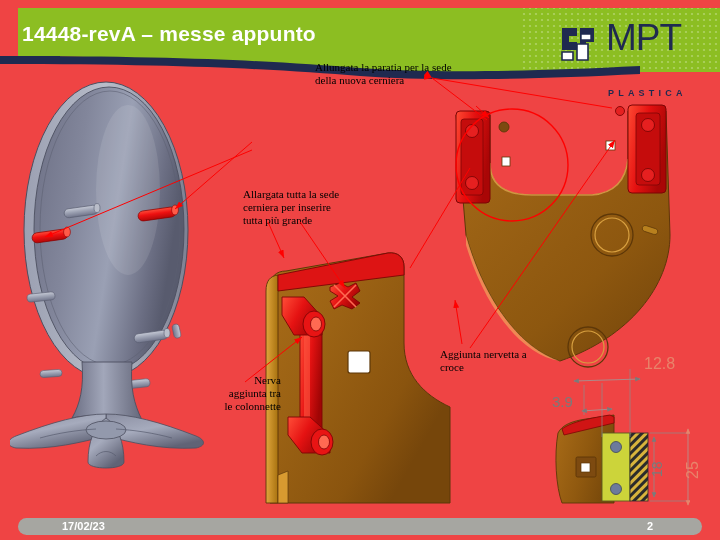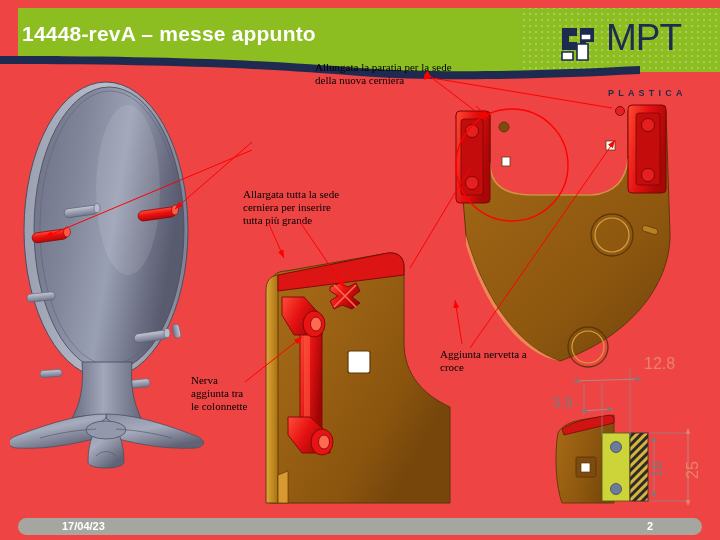--- a/index.html
+++ b/index.html
@@ -19,21 +19,21 @@
             font-weight:normal;letter-spacing:-1px;line-height:28px;}
   .logo-sub{position:absolute;left:48px;top:27px;color:#1f2a50;font-size:9px;
             font-weight:bold;letter-spacing:4.2px;line-height:10px;margin-top:37px;}
 
   
   .anno{position:absolute;font-family:"Liberation Serif",serif;font-size:11px;
         color:#000;line-height:13px;white-space:pre-line;}
   .a-hinge{left:315px;top:61px;width:180px;}
   .a-col{left:254px;top:118px;width:180px;}
   .a-sede{left:243px;top:188px;width:130px;}
-  .a-nerva{left:191px;top:374px;width:90px;}
+  .a-nerva{left:191px;top:374px;width:90px;text-align:right;}
   .a-croce{left:440px;top:348px;width:150px;}
 
   
   .footer{position:absolute;left:18px;top:518px;width:684px;height:17px;
           background:#a6a6a1;border-radius:9px;}
   .f-date{position:absolute;left:62px;top:519px;width:120px;height:15px;
           color:#ffffff;font-size:11px;font-weight:bold;line-height:15px;}
   .f-page{position:absolute;left:630px;top:519px;width:40px;height:15px;
           text-align:center;color:#ffffff;font-size:11px;font-weight:bold;line-height:15px;}
 
@@ -379,16 +379,16 @@
 
       <path d="M462,344 L455,300" marker-end="url(#ra)"></path>
       <path d="M470,348 L615,140" marker-end="url(#ra)"></path>
 
       <path d="M410,268 L470,168"></path>
       <path d="M476,106 L489,118" marker-end="url(#ra)"></path>
     </g>
   </svg>
 
   <div class="footer"></div>
-  <div class="f-date">17/04/23</div>
+  <div class="f-date">17/02/23</div>
   <div class="f-page">2</div>
 
 </div>
 
 </body></html>

